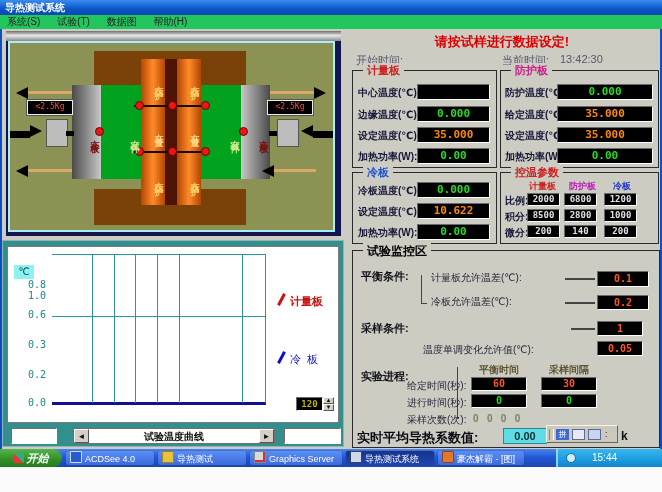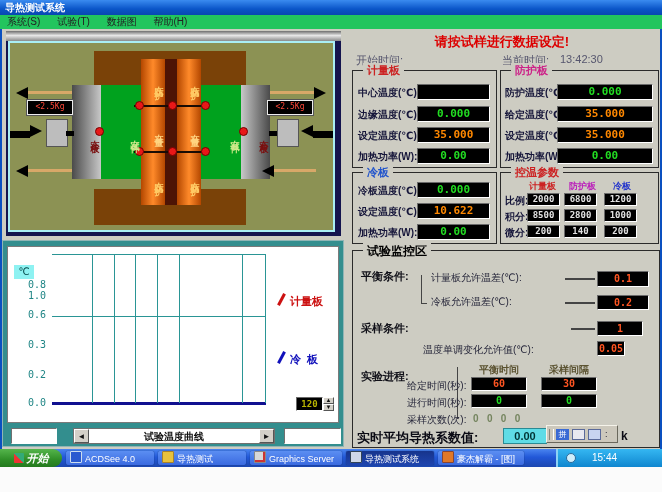--- a/index.html
+++ b/index.html
@@ -138,21 +138,21 @@
       <div class="abs gridv" style="left:106px;top:7px;height:149px;"></div>
       <div class="abs gridv" style="left:127px;top:7px;height:149px;"></div>
       <div class="abs gridv" style="left:149px;top:7px;height:149px;"></div>
       <div class="abs gridv" style="left:171px;top:7px;height:149px;"></div>
       <div class="abs gridv" style="left:234px;top:7px;height:149px;"></div>
       <div class="abs gridv" style="left:257px;top:7px;height:149px;"></div>
 
       <div class="abs slash" style="left:272px;top:46px;background:#cc1111;"></div>
       <div class="abs" style="left:282px;top:47px;color:#cc1111;font-size:11px;font-weight:bold;">计量板</div>
       <div class="abs slash" style="left:272px;top:104px;background:#1111bb;"></div>
-      <div class="abs" style="left:282px;top:105px;color:#1111bb;font-size:11px;font-weight:bold;white-space:pre;">冷  板</div>
+      <div class="abs" style="left:282px;top:105px;color:#1111bb;font-size:11px;font-weight:normal;white-space:pre;">冷  板</div>
 
       <div class="abs led" style="left:288px;top:150px;width:27px;height:14px;color:#b8b400;font-size:9px;line-height:12px;">120</div>
       <div class="abs sbtn" style="left:315px;top:150px;width:11px;height:7px;line-height:5px;font-size:6px;">▲</div>
       <div class="abs sbtn" style="left:315px;top:157px;width:11px;height:7px;line-height:5px;font-size:6px;">▼</div>
     </div>
 
     <div class="abs tbox" style="left:8px;top:187px;width:46px;height:16px;"></div>
     <div class="abs" style="left:70px;top:187px;width:202px;height:16px;background:#fff;border:1px solid #707070;box-sizing:border-box;">
       <div class="abs sbtn" style="left:0;top:0;width:15px;height:14px;line-height:13px;">◄</div>
       <div class="abs" style="left:15px;top:1px;width:170px;text-align:center;font-size:10px;color:#111;font-weight:bold;">试验温度曲线</div>
@@ -228,21 +228,21 @@
     <div class="abs" style="left:212px;top:27px;width:30px;height:2px;background:#444;"></div>
     <div class="abs led vr" style="left:244px;top:20px;width:52px;height:16px;line-height:13px;font-size:10px;">0.1</div>
     <div class="abs lbl2" style="left:78px;top:44px;">冷板允许温差(℃):</div>
     <div class="abs" style="left:212px;top:51px;width:30px;height:2px;background:#444;"></div>
     <div class="abs led vr" style="left:244px;top:44px;width:52px;height:15px;line-height:13px;font-size:10px;">0.2</div>
 
     <div class="abs secl" style="left:8px;top:70px;">采样条件:</div>
     <div class="abs" style="left:218px;top:77px;width:24px;height:2px;background:#444;"></div>
     <div class="abs led vr" style="left:244px;top:70px;width:46px;height:15px;line-height:13px;font-size:10px;">1</div>
     <div class="abs lbl2" style="left:70px;top:92px;">温度单调变化允许值(℃):</div>
-    <div class="abs led vr" style="left:244px;top:90px;width:28px;height:15px;line-height:13px;font-size:10px;">0.05</div>
+    <div class="abs led vr" style="left:244px;top:90px;width:46px;height:15px;line-height:13px;font-size:10px;">0.05</div>
 
     <div class="abs secl" style="left:8px;top:118px;">实验进程:</div>
     <div class="abs" style="left:104px;top:116px;width:1px;height:52px;background:#444;"></div>
     <div class="abs lbl2" style="left:126px;top:112px;color:#5a5230;font-weight:bold;">平衡时间</div>
     <div class="abs lbl2" style="left:196px;top:112px;color:#5a5230;font-weight:bold;">采样间隔</div>
     <div class="abs lbl2" style="left:54px;top:128px;">给定时间(秒):</div>
     <div class="abs led vr" style="left:118px;top:126px;width:56px;height:14px;line-height:12px;font-size:10px;">60</div>
     <div class="abs led vr" style="left:188px;top:126px;width:56px;height:14px;line-height:12px;font-size:10px;">30</div>
     <div class="abs lbl2" style="left:54px;top:145px;">进行时间(秒):</div>
     <div class="abs led vg" style="left:118px;top:143px;width:56px;height:14px;line-height:12px;font-size:10px;">0</div>

